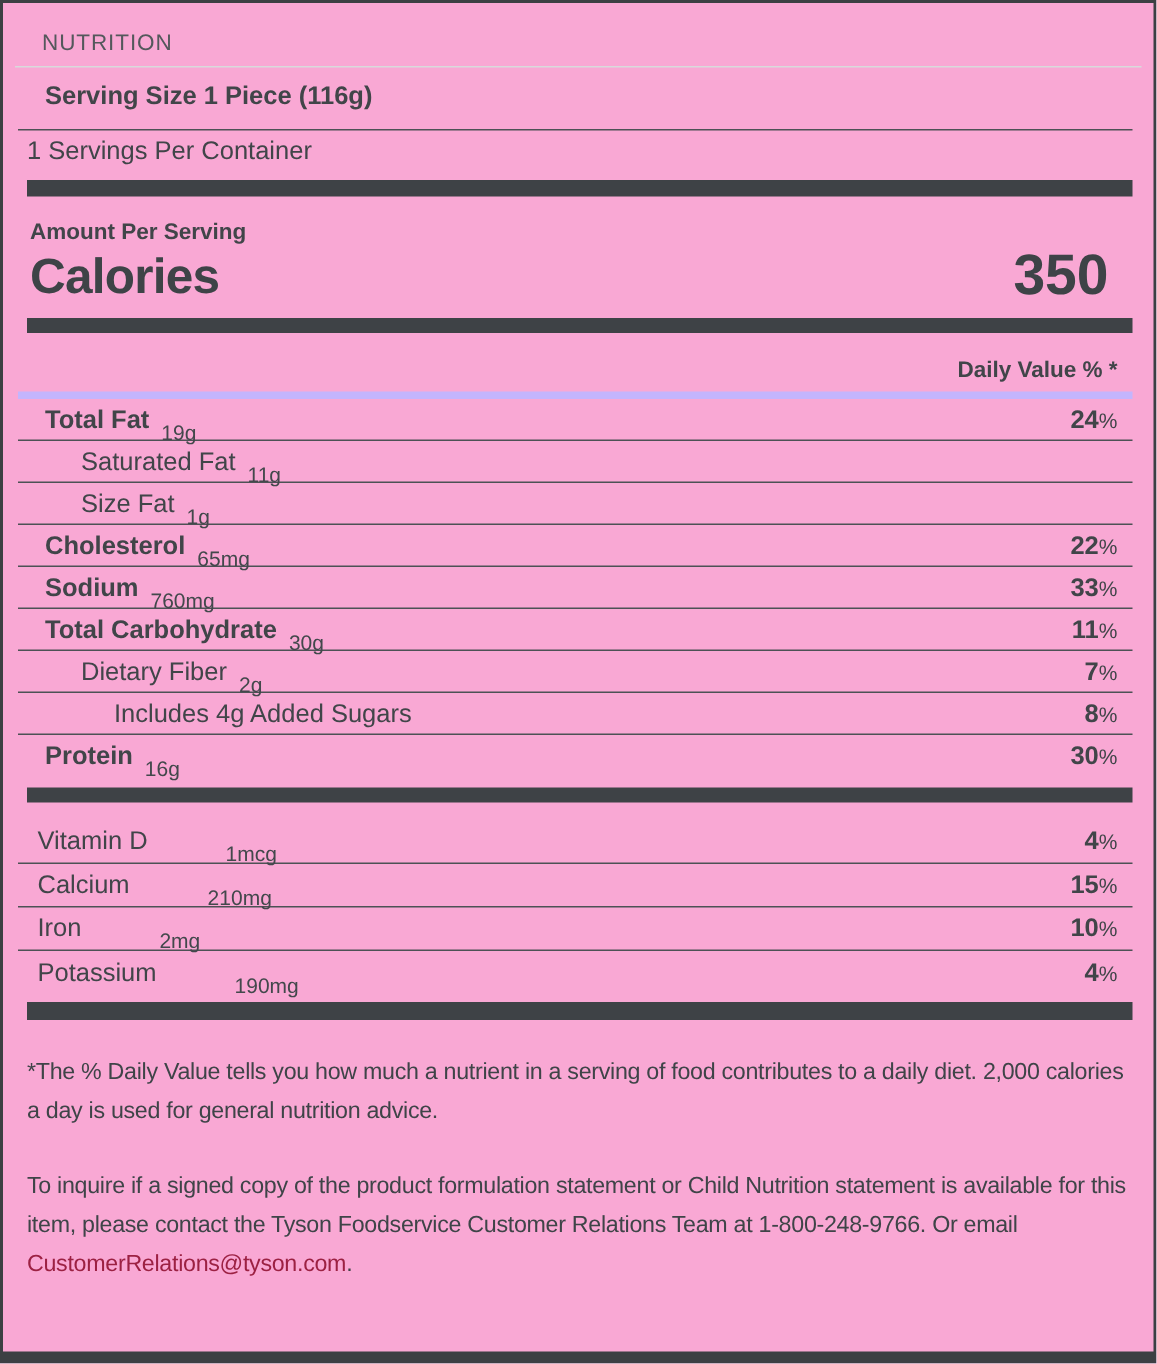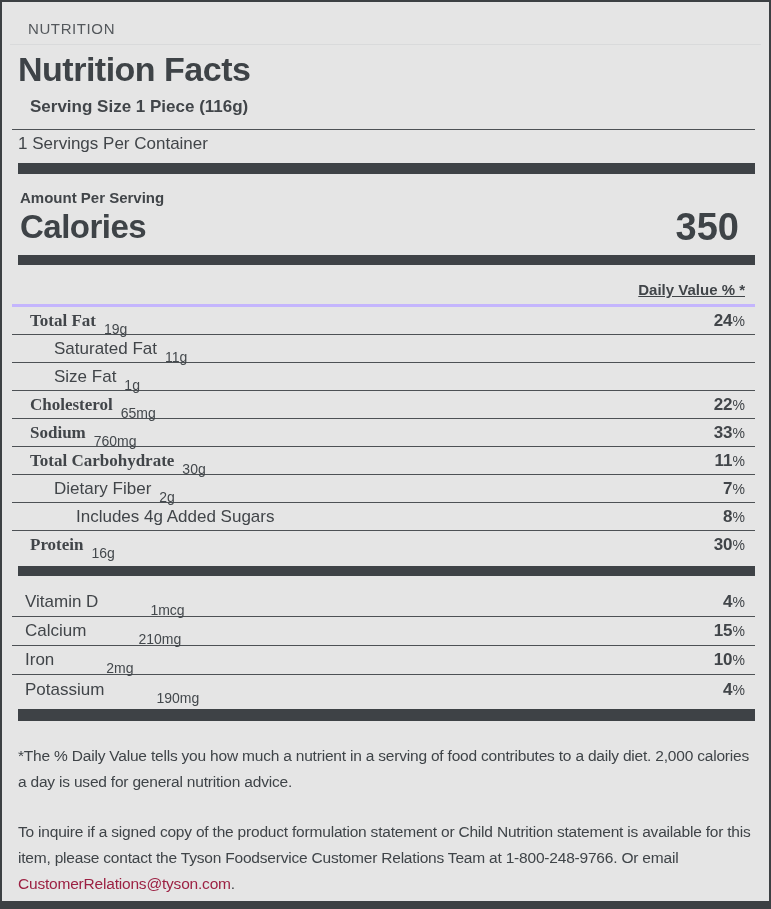--- a/index.html
+++ b/index.html
@@ -7,21 +7,21 @@
   body {
     font-family: "Liberation Sans", sans-serif;
     color: #414549;
     width: 771px;
   }
   .label {
     width: 771px;
     height: 909px;
     border: 2px solid #3c4043;
     border-bottom-width: 8px;
-    background: #e5e5e5;
+    background: #f9a8d4;
     overflow: hidden;
   }
   
   .eyebrow {
     margin: 18px 14px 0 26px;
     font-size: 15px;
     letter-spacing: 0.6px;
     color: #54585c;
   }
   .light-divider {
@@ -82,34 +82,33 @@
     color: #3e4347;
   }
   .bar-under-calories { margin-top: 7px; height: 10px; }
   
   .dv-header {
     margin: 16px 14px 0 10px;
     padding: 0 10px 6px 0;
     text-align: right;
     font-size: 15px;
     font-weight: 700;
-    border-bottom: 3px solid #c4b5fd;
-    text-decoration: underline;
+    border-bottom: 5px solid #c4b5fd;
   }
   .rows { margin: 0 14px 0 10px; }
   .row {
     display: flex;
     align-items: center;
     height: 28px;
     padding-right: 10px;
     border-bottom: 1px solid #4d5155;
     font-size: 17px;
   }
   .rows .row:last-child { border-bottom: none; align-items: center; }
-  .row.bold .nut-name { font-weight: 700; font-family: Liberation Serif, serif; }
+  .row.bold .nut-name { font-weight: 700; }
   .row.indent-0 { padding-left: 18px; }
   .row.indent-1 { padding-left: 42px; }
   .row.indent-2 { padding-left: 64px; }
   .row.vit { padding-left: 13px; height: 29px; gap: 44px; }
   .nut-amount {
     font-size: 14px;
     margin-left: 8px;
     position: relative;
     top: 8px;
     color: #43484c;
@@ -131,21 +130,20 @@
   .email-link { color: #9c2143; text-decoration: none; cursor: pointer; }
 </style>
 </head>
 <body>
 
 <div class="label">
 
   <div class="eyebrow">NUTRITION</div>
   <hr class="light-divider">
 
-  <h1 class="title">Nutrition Facts</h1>
 
   <div class="serving-size">Serving Size 1 Piece (116g)</div>
   <hr class="dark-divider">
   <div class="per-container">1 Servings Per Container</div>
 
   <div class="thick-bar"></div>
 
   <div class="amount-per-serving">Amount Per Serving</div>
   <div class="calories-row">
     <span class="calories-label">Calories</span>

